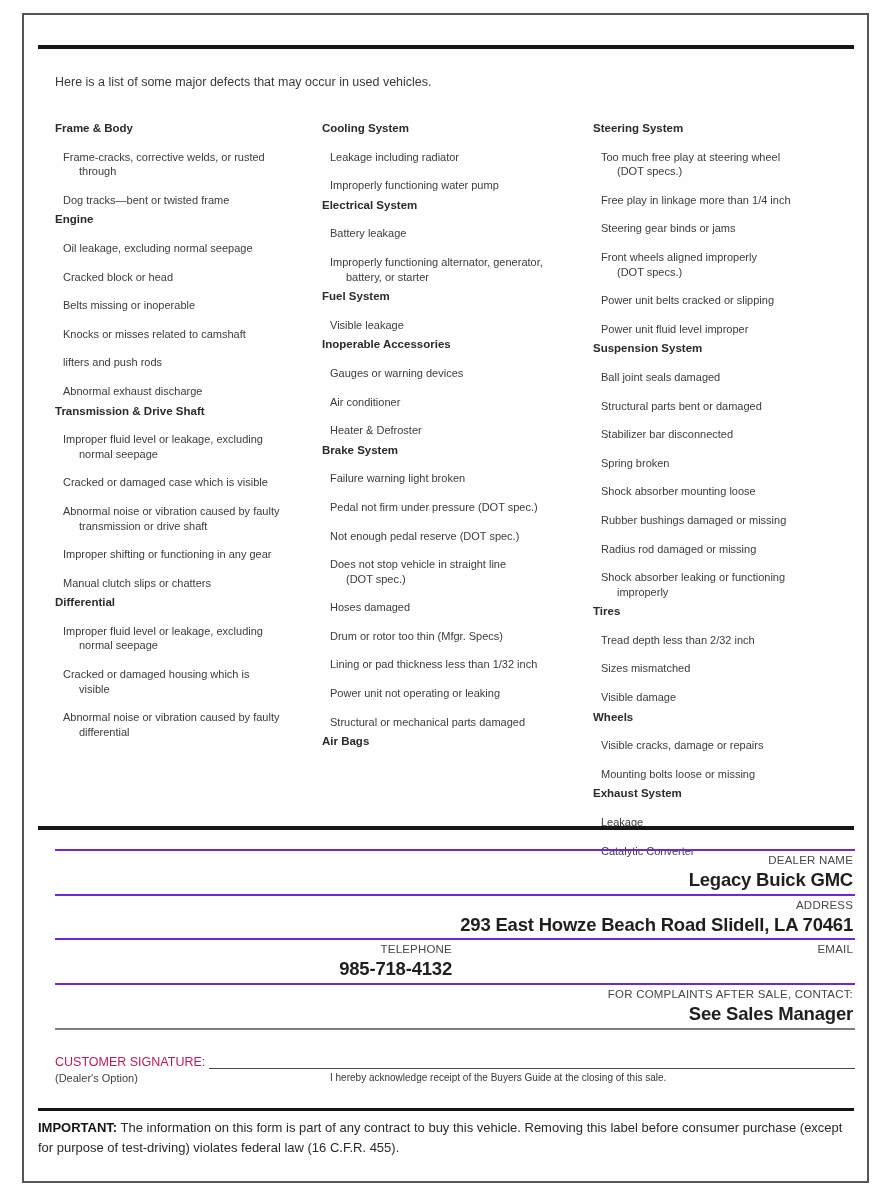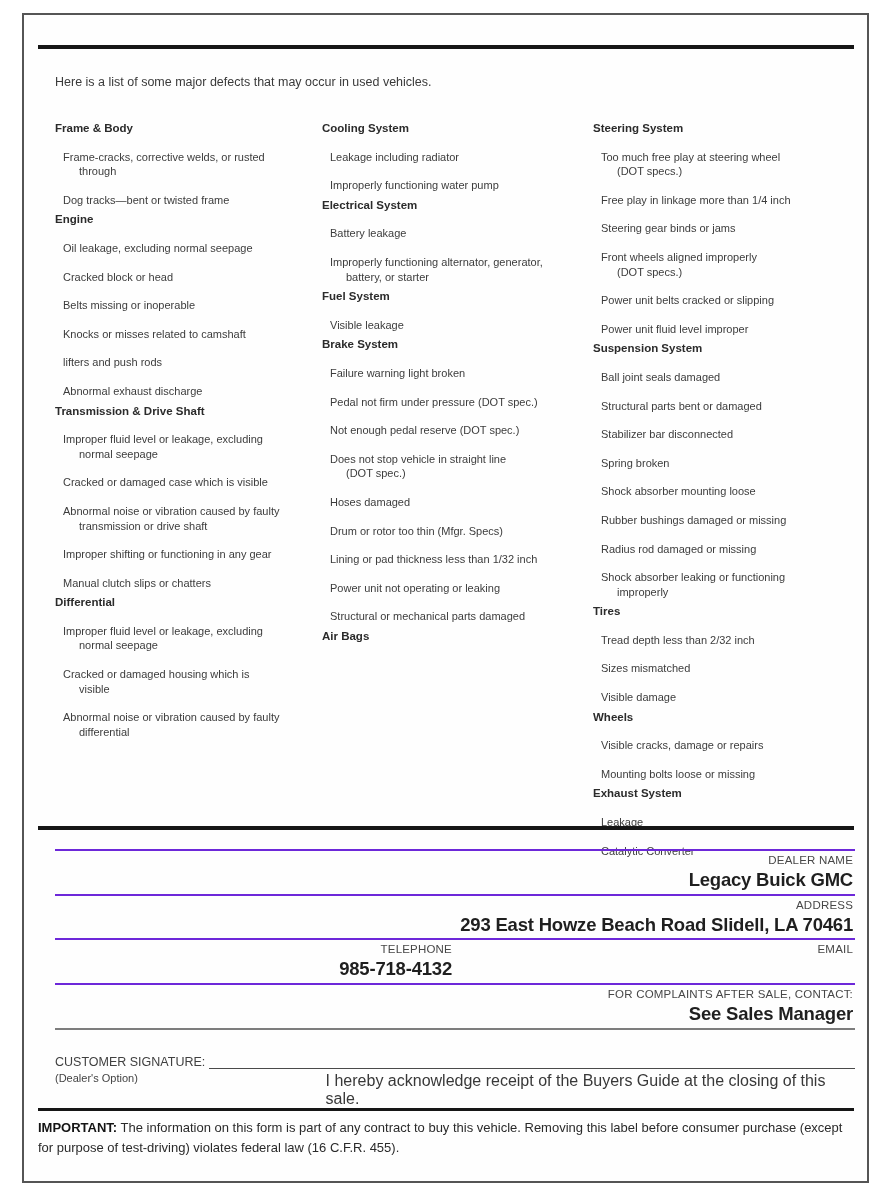--- a/index.html
+++ b/index.html
@@ -88,39 +88,39 @@
     color: #1f1f1f;
     margin-top: 3px;
   }
   .sig-block {
     position: absolute;
     left: 31px; top: 1040px;
     width: 800px;
   }
   .sig-row { display: flex; align-items: flex-end; }
   .sig-label {
-    font-size: 12.5px; color: #404040;
+    font-size: 12.5px; color: #be185d;
     white-space: nowrap;
   }
   .sig-line {
     flex: 1;
     border-bottom: 1.5px solid #4a4a4a;
     height: 14px;
     margin-left: 4px;
   }
   .sig-sub {
     display: flex;
     margin-top: 3px;
   }
   .dealers-option {
     font-size: 11px; color: #434343;
     width: 275px;
   }
   .acknowledgment {
-    font-size: 16px; color: #383838;
+    font-size: 10px; color: #383838;
   }
   .important {
     position: absolute;
     left: 14px; top: 1103px;
     width: 814px;
     font-size: 13px;
     line-height: 1.55;
     color: #2a2a2a;
   }
   .important b { color: #141414; }
@@ -179,20 +179,26 @@
         </div>
         <div class="defect-section">
           <div class="defect-title">Electrical System</div>
           <div class="defect-item">Battery leakage</div>
           <div class="defect-item">Improperly functioning alternator, generator,
 battery, or starter</div>
         </div>
         <div class="defect-section">
           <div class="defect-title">Fuel System</div>
           <div class="defect-item">Visible leakage</div>
+        </div>
+        <div class="defect-section">
+          <div class="defect-title">Inoperable Accessories</div>
+          <div class="defect-item">Gauges or warning devices</div>
+          <div class="defect-item">Air conditioner</div>
+          <div class="defect-item">Heater &amp; Defroster</div>
         </div>
         <div class="defect-section">
           <div class="defect-title">Brake System</div>
           <div class="defect-item">Failure warning light broken</div>
           <div class="defect-item">Pedal not firm under pressure (DOT spec.)</div>
           <div class="defect-item">Not enough pedal reserve (DOT spec.)</div>
           <div class="defect-item">Does not stop vehicle in straight line
 (DOT spec.)</div>
           <div class="defect-item">Hoses damaged</div>
           <div class="defect-item">Drum or rotor too thin (Mfgr. Specs)</div>

